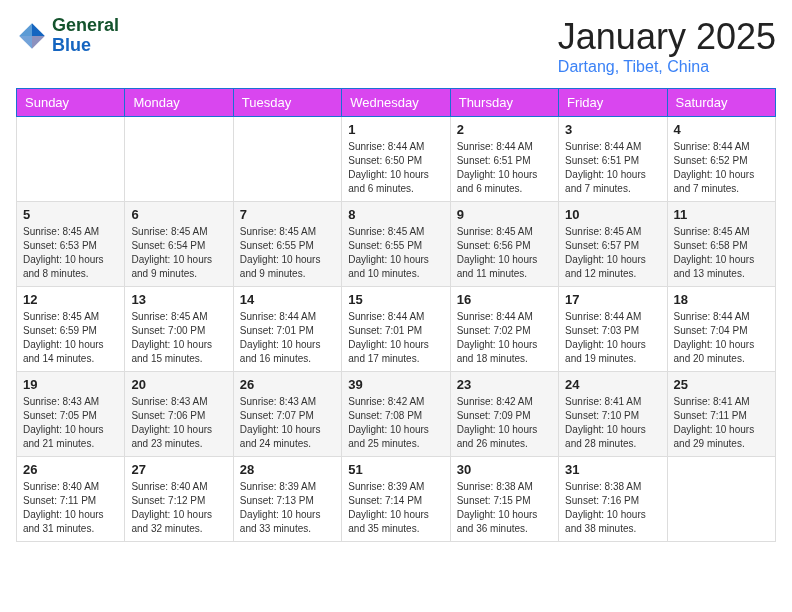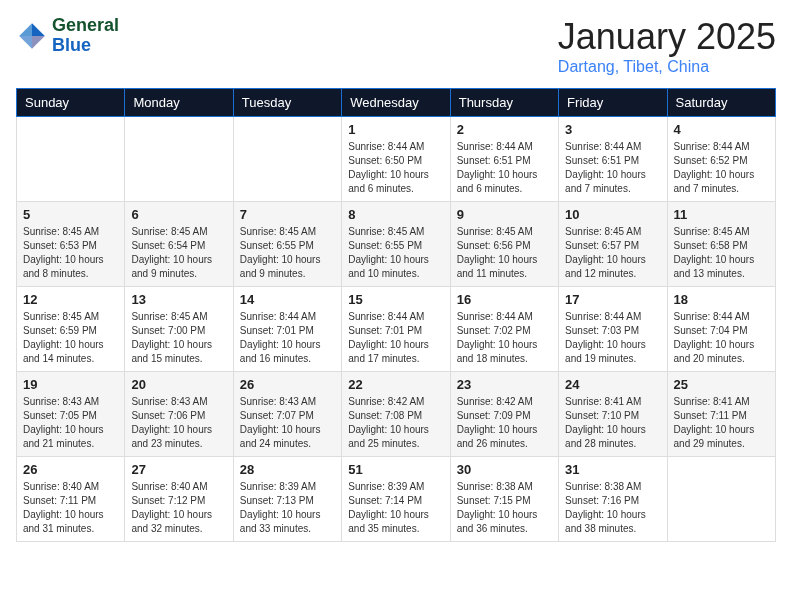--- a/index.html
+++ b/index.html
@@ -43,21 +43,21 @@
     .location {
       font-size: 16px;
       color: #3b82f6;
     }
     .calendar {
       width: 100%;
       border-collapse: collapse;
       border: 1px solid #ccc;
     }
     .calendar th {
-      background-color: #0f172a;
+      background-color: #d946ef;
       color: #fff;
       text-align: left;
       padding: 6px 8px;
       font-size: 13px;
       font-weight: normal;
       border: 1px solid #1a6fd4;
     }
     .calendar td {
       vertical-align: top;
       padding: 5px 6px;
@@ -251,21 +251,21 @@
 Sunset: 7:06 PM
 Daylight: 10 hours and 23 minutes.</div>
         </td>
         <td>
           <div class="day-number">26</div>
           <div class="day-info" style="white-space: pre-line;">Sunrise: 8:43 AM
 Sunset: 7:07 PM
 Daylight: 10 hours and 24 minutes.</div>
         </td>
         <td>
-          <div class="day-number">22</div>
+          <div class="day-number">39</div>
           <div class="day-info" style="white-space: pre-line;">Sunrise: 8:42 AM
 Sunset: 7:08 PM
 Daylight: 10 hours and 25 minutes.</div>
         </td>
         <td>
           <div class="day-number">23</div>
           <div class="day-info" style="white-space: pre-line;">Sunrise: 8:42 AM
 Sunset: 7:09 PM
 Daylight: 10 hours and 26 minutes.</div>
         </td>

